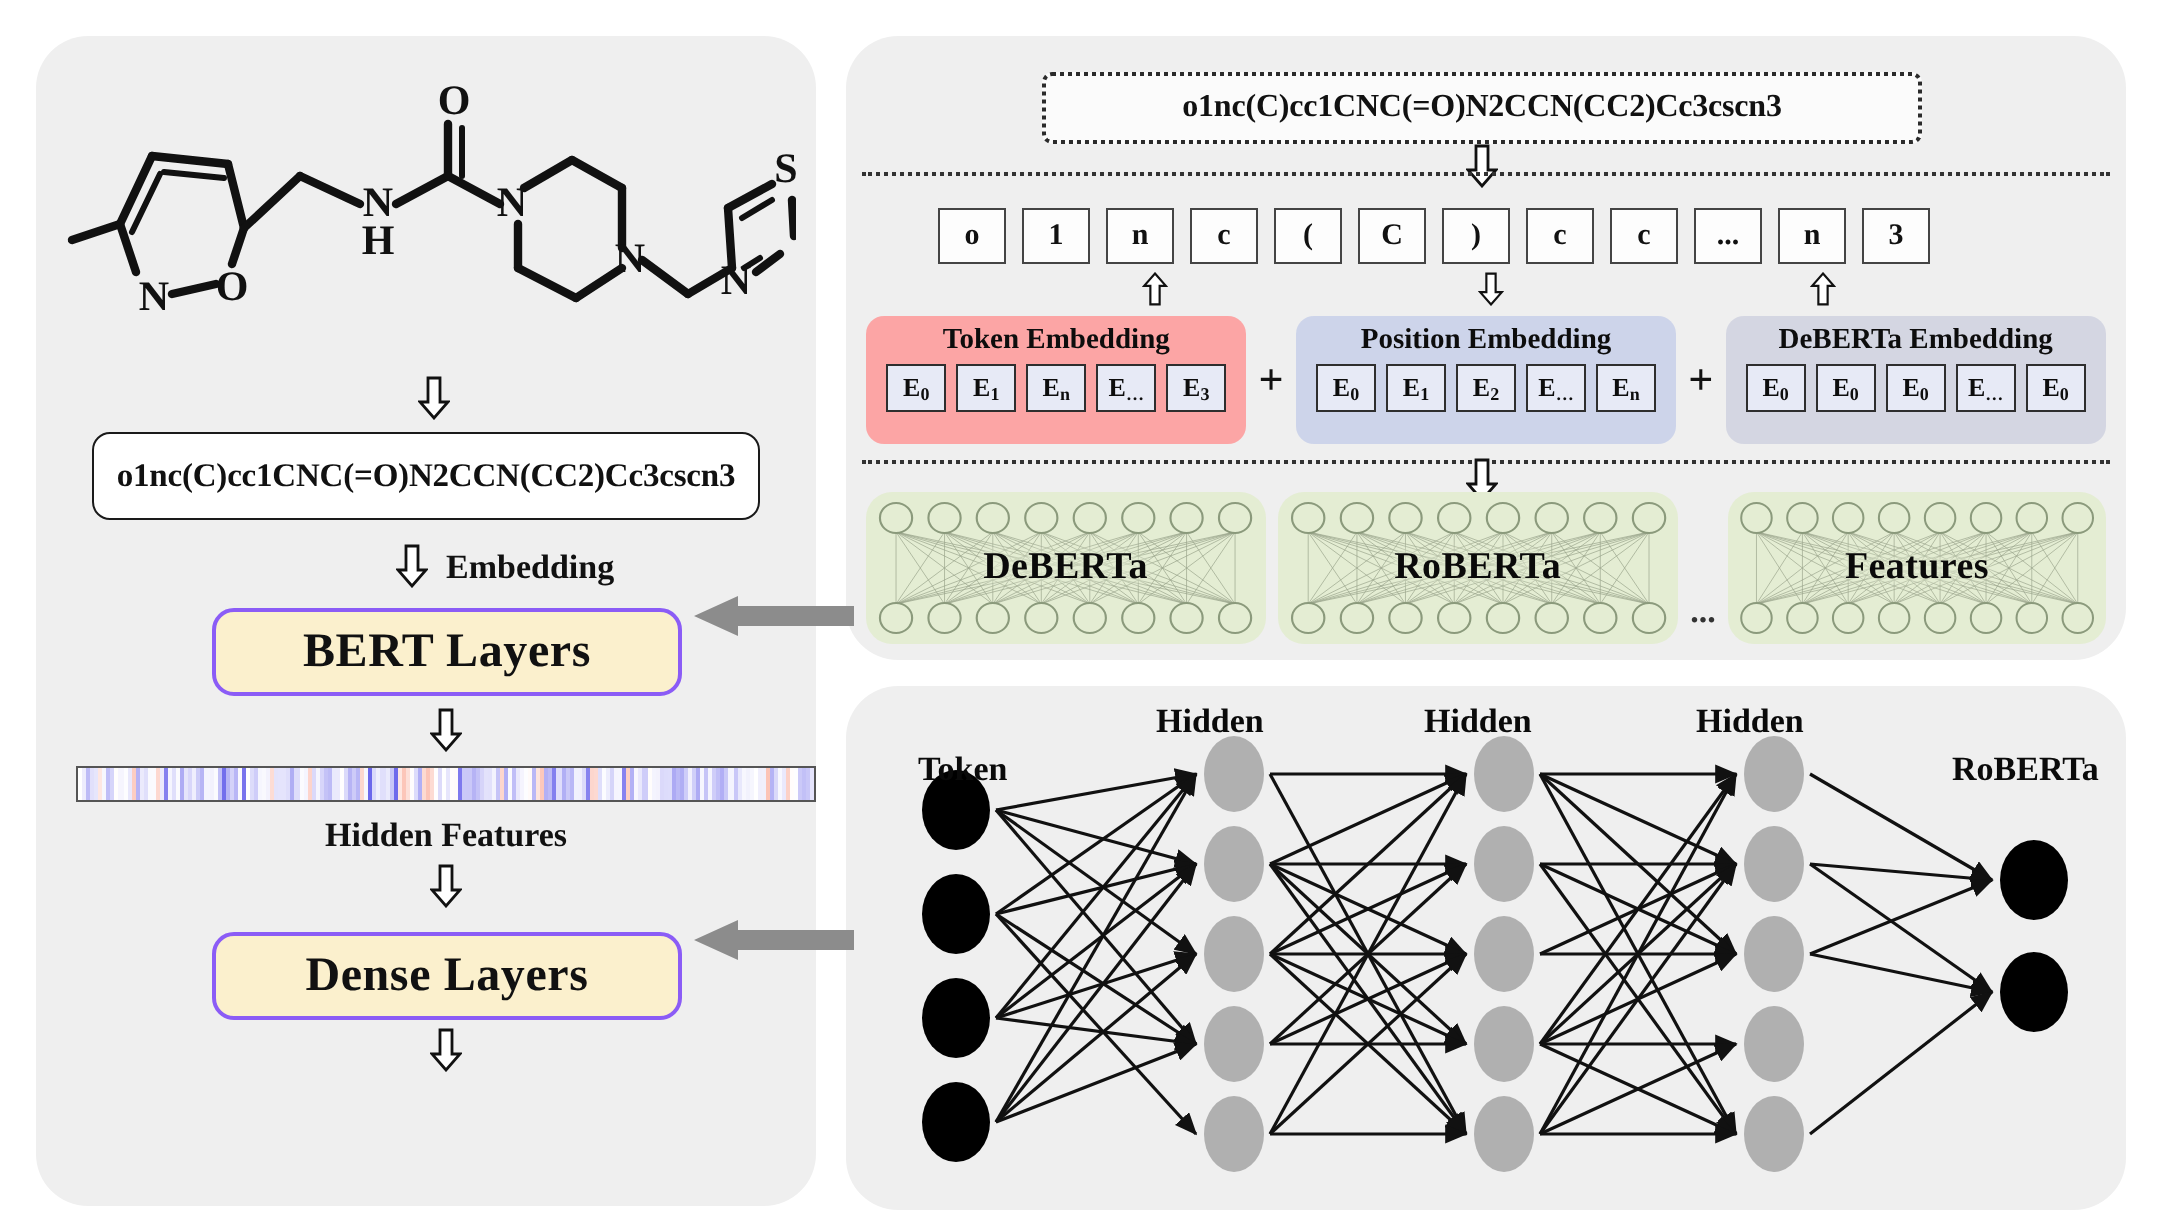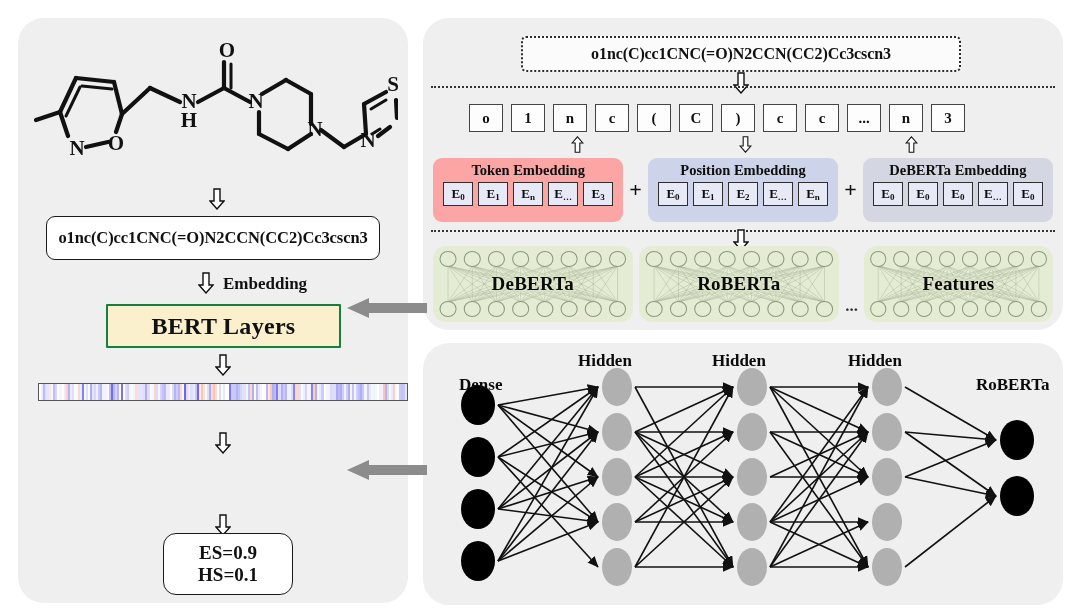--- a/index.html
+++ b/index.html
@@ -39,22 +39,22 @@
     left: 28px; top: 198px; width: 334px; height: 44px;
     font-size: 16.5px;
   }
   #tokenizer-label {
     position: absolute; left: 205px; top: 256px;
     font-size: 17px; font-weight: bold; color: #111;
   }
   .yellow-box {
     position: absolute;
     background: #fbf0cd;
-    border: 2px solid #15803d;
-    border-radius: 1px;
+    border: 2px solid #8b5cf6;
+    border-radius: 11px;
     display: flex; align-items: center; justify-content: center;
     font-size: 24px; font-weight: bold; color: #111;
     letter-spacing: 0.3px;
   }
   #bert-layers-box { left: 88px; top: 286px; width: 235px; height: 44px; }
   #dense-layers-box { left: 88px; top: 448px; width: 235px; height: 44px; }
 
   #hidden-features-bar {
     position: absolute;
     left: 20px; top: 365px; width: 370px; height: 18px;
@@ -434,34 +434,32 @@
       <i style="background: rgb(248, 248, 254);"></i>
       <i style="background: rgb(234, 233, 252);"></i>
       <i style="background: rgb(252, 209, 198);"></i>
       <i style="background: rgb(255, 252, 252);"></i>
       <i style="background: rgb(253, 253, 255);"></i>
       <i style="background: rgb(203, 201, 248);"></i>
       <i style="background: rgb(194, 192, 247);"></i>
       <i style="background: rgb(201, 199, 248);"></i>
       <i style="background: rgb(229, 228, 252);"></i>
     </div>
+  <div id="hidden-features-label">Hidden Features</div>
 
   <svg class="down-arrow" style="left:197px; top:414px;" viewBox="0 0 16 22">
     <path d="M5 1 L11 1 L11 13 L15 13 L8 21 L1 13 L5 13 Z" fill="#fff" stroke="#111" stroke-width="1.4"></path>
   </svg>
 
+  <div class="yellow-box" id="dense-layers-box">Dense Layers</div>
 
   <svg class="down-arrow" style="left:197px; top:496px;" viewBox="0 0 16 22">
     <path d="M5 1 L11 1 L11 13 L15 13 L8 21 L1 13 L5 13 Z" fill="#fff" stroke="#111" stroke-width="1.4"></path>
   </svg>
 
-  <div id="result-box">
-    <span>ES=0.9</span>
-    <span>HS=0.1</span>
-  </div>
 </div>
 
 <div class="panel" id="right-top-panel">
 
   <div class="smiles-box" id="smiles-box-top">o1nc(C)cc1CNC(=O)N2CCN(CC2)Cc3cscn3</div>
 
   <svg class="down-arrow" style="left:310px; top:54px;" viewBox="0 0 16 22">
     <path d="M5 1 L11 1 L11 13 L15 13 L8 21 L1 13 L5 13 Z" fill="#fff" stroke="#111" stroke-width="1.4"></path>
   </svg>
 
@@ -873,21 +871,21 @@
       <ellipse cx="329" cy="179" rx="15" ry="19" fill="#b0b0b0"></ellipse>
       <ellipse cx="329" cy="224" rx="15" ry="19" fill="#b0b0b0"></ellipse>
       <ellipse cx="464" cy="44" rx="15" ry="19" fill="#b0b0b0"></ellipse>
       <ellipse cx="464" cy="89" rx="15" ry="19" fill="#b0b0b0"></ellipse>
       <ellipse cx="464" cy="134" rx="15" ry="19" fill="#b0b0b0"></ellipse>
       <ellipse cx="464" cy="179" rx="15" ry="19" fill="#b0b0b0"></ellipse>
       <ellipse cx="464" cy="224" rx="15" ry="19" fill="#b0b0b0"></ellipse>
       <ellipse cx="594" cy="97" rx="17" ry="20" fill="#000000"></ellipse>
       <ellipse cx="594" cy="153" rx="17" ry="20" fill="#000000"></ellipse>
     </svg>
-  <div class="nn-label" style="left:36px; top:32px;">Dense</div>
+  <div class="nn-label" style="left:36px; top:32px;">Token</div>
   <div class="nn-label" style="left:155px; top:8px;">Hidden</div>
   <div class="nn-label" style="left:289px; top:8px;">Hidden</div>
   <div class="nn-label" style="left:425px; top:8px;">Hidden</div>
   <div class="nn-label" style="left:553px; top:32px;">RoBERTa</div>
 </div>
 
 <svg class="gray-arrow" style="left:345px; top:297px; width:82px; height:22px;" viewBox="0 0 82 22">
   <path d="M82 6 L24 6 L24 1 L2 11 L24 21 L24 16 L82 16 Z" fill="#8c8c8c"></path>
 </svg>
 <svg class="gray-arrow" style="left:345px; top:459px; width:82px; height:22px;" viewBox="0 0 82 22">

